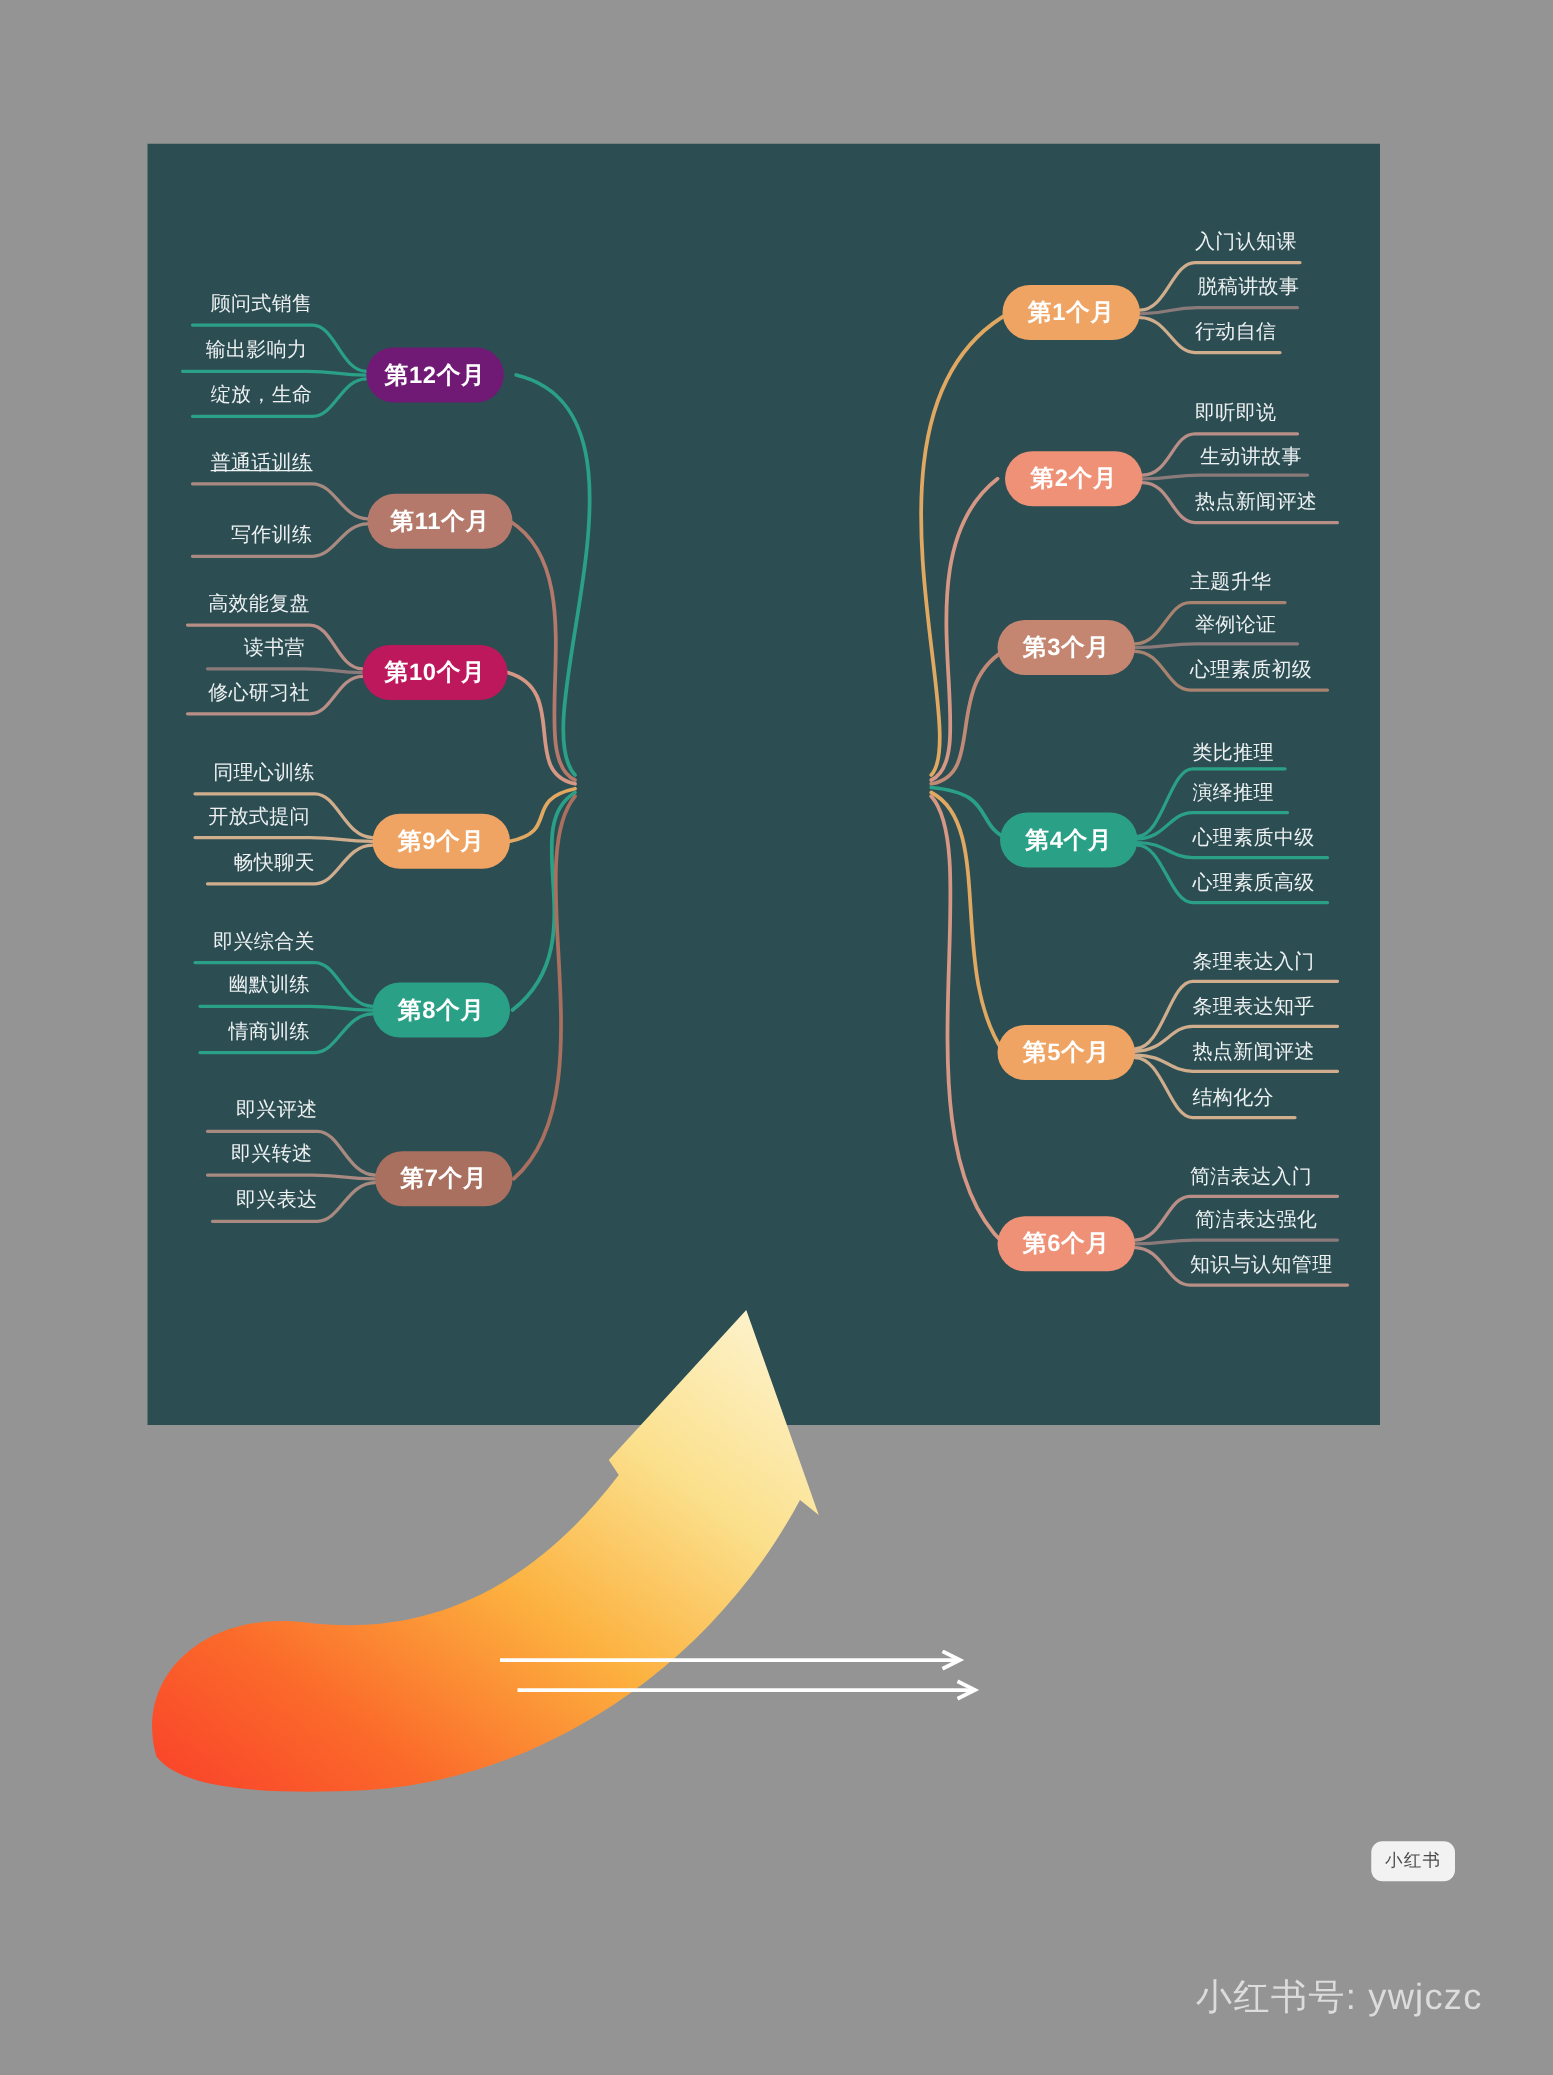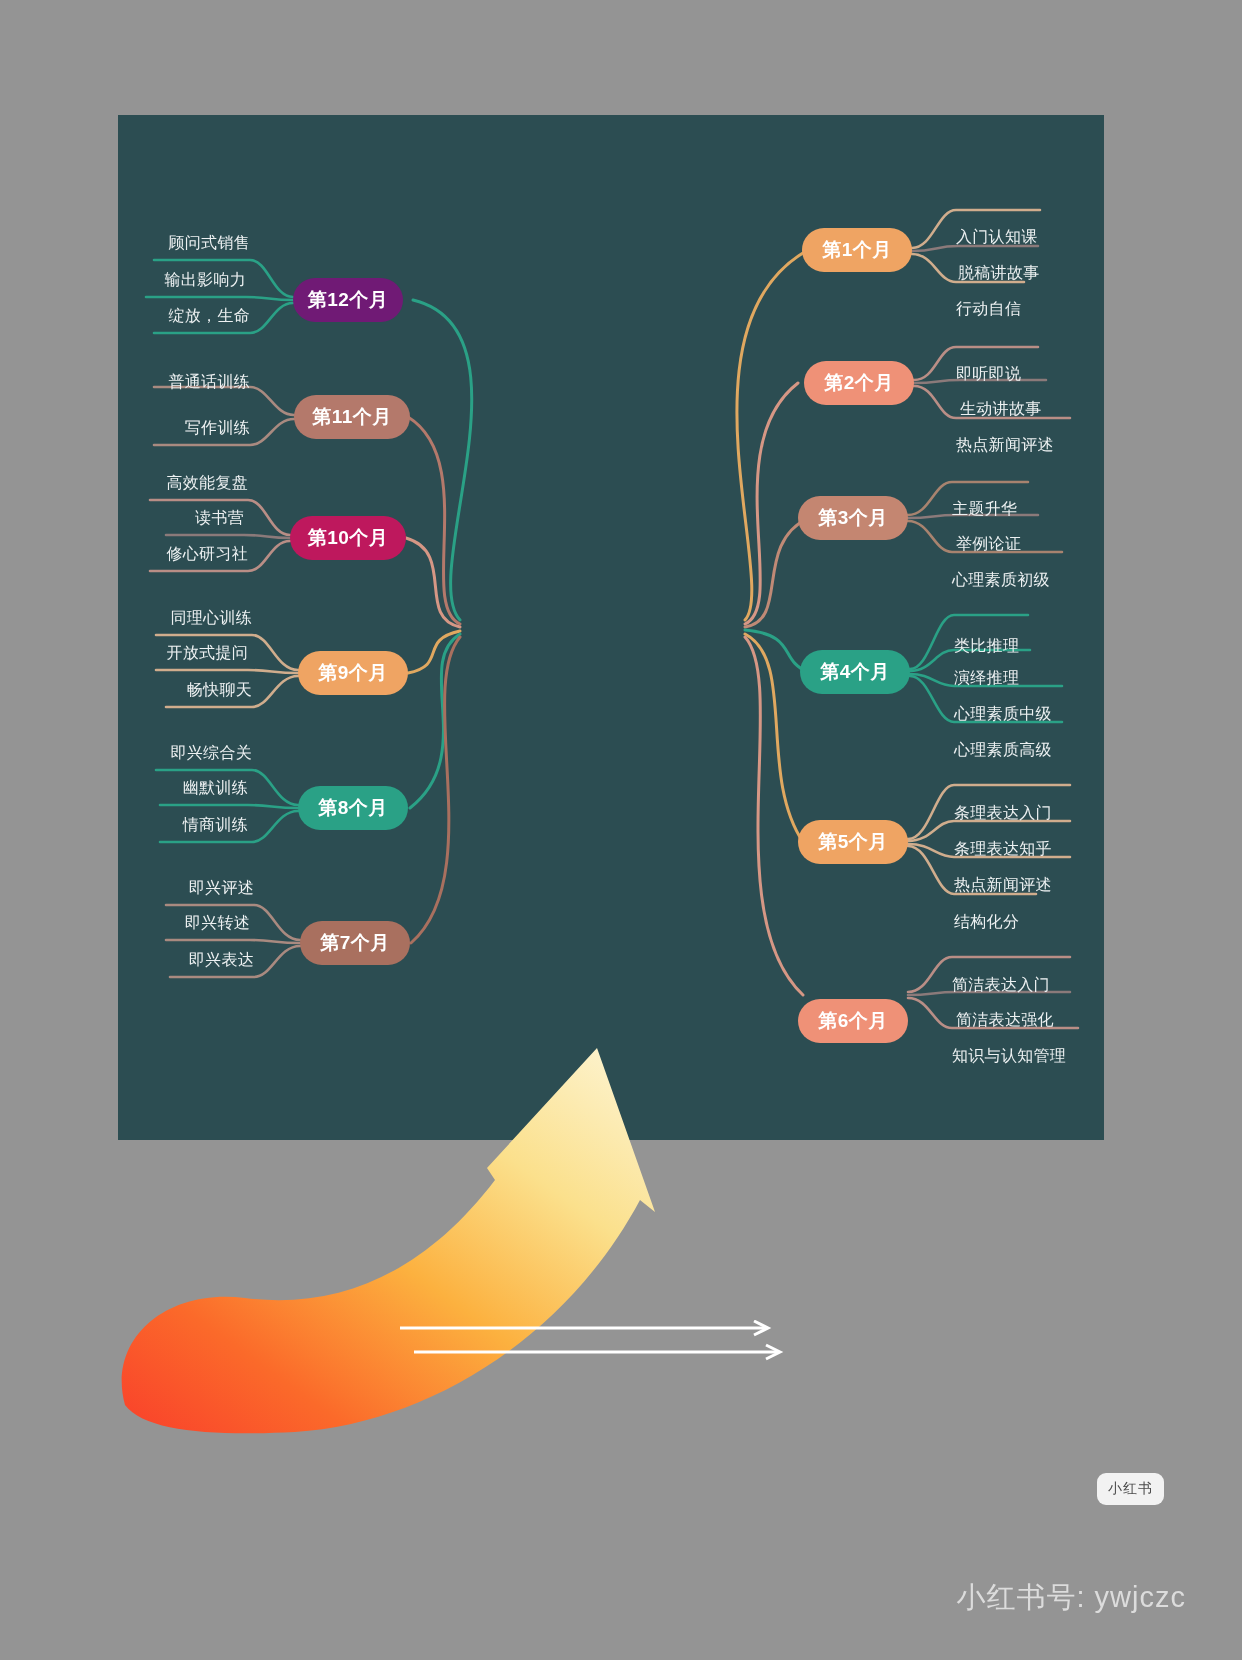--- a/index.html
+++ b/index.html
@@ -48,21 +48,21 @@
     letter-spacing:2px;
   }
 
   .leaf {
     position:absolute;
     color:#edf1f2;
     font-size:16px;
     white-space:nowrap;
     letter-spacing:0.3px;
   }
-  .leaf.r { text-align:left;margin-top:44px; }
+  .leaf.r { text-align:left; }
   .leaf.l { text-align:right; }
 
   
   #arrow-wrap { position:absolute; left:95px; top:1040px; width:600px; height:420px; }
   #dbl-arrow { position:absolute; left:396px; top:1320px; width:400px; height:48px; }
 
   
   #xhs-badge {
     position:absolute; right:78px; bottom:155px;
     background:#f2f2f2; color:#4a4a4a;
@@ -190,21 +190,21 @@
     </div>
     <div class="node month" style="left:680px; top:381px; background:#c48671;">
       <span>第3个月</span>
     </div>
     <div class="node month" style="left:682px; top:535px; background:#2aa186;">
       <span>第4个月</span>
     </div>
     <div class="node month" style="left:680px; top:705px; background:#efa463;">
       <span>第5个月</span>
     </div>
-    <div class="node month" style="left:680px; top:858px; background:#ef9177;margin-top:26px;">
+    <div class="node month" style="left:680px; top:858px; background:#ef9177;">
       <span>第6个月</span>
     </div>
 
     <div class="node month" style="left:175px; top:163px; background:#701a75;">
       <span>第12个月</span>
     </div>
     <div class="node month wide" style="left:176px; top:280px; background:#b4796b;">
       <span>第11个月</span>
     </div>
     <div class="node month wide" style="left:172px; top:401px; background:#be185d;">
@@ -243,21 +243,21 @@
     <div class="leaf r" style="left:836px; top:753px;">结构化分</div>
 
     <div class="leaf r" style="left:834px; top:816px;">简洁表达入门</div>
     <div class="leaf r" style="left:838px; top:851px;">简洁表达强化</div>
     <div class="leaf r" style="left:834px; top:887px;">知识与认知管理</div>
 
     <div class="leaf l" style="left:36px; top:118px; width:96px;">顾问式销售</div>
     <div class="leaf l" style="left:28px; top:155px; width:100px;">输出影响力</div>
     <div class="leaf l" style="left:36px; top:191px; width:96px;">绽放，生命</div>
 
-    <div class="leaf l" style="left:36px; top:257px; width:96px;">普通话训练</div>
+    <div class="leaf l" style="left:36px; top:245px; width:96px;text-decoration:underline;">普通话训练</div>
     <div class="leaf l" style="left:36px; top:303px; width:96px;">写作训练</div>
 
     <div class="leaf l" style="left:32px; top:358px; width:98px;">高效能复盘</div>
     <div class="leaf l" style="left:48px; top:393px; width:78px;">读书营</div>
     <div class="leaf l" style="left:32px; top:429px; width:98px;">修心研习社</div>
 
     <div class="leaf l" style="left:38px; top:493px; width:96px;">同理心训练</div>
     <div class="leaf l" style="left:38px; top:528px; width:92px;">开放式提问</div>
     <div class="leaf l" style="left:48px; top:565px; width:86px;">畅快聊天</div>
 

